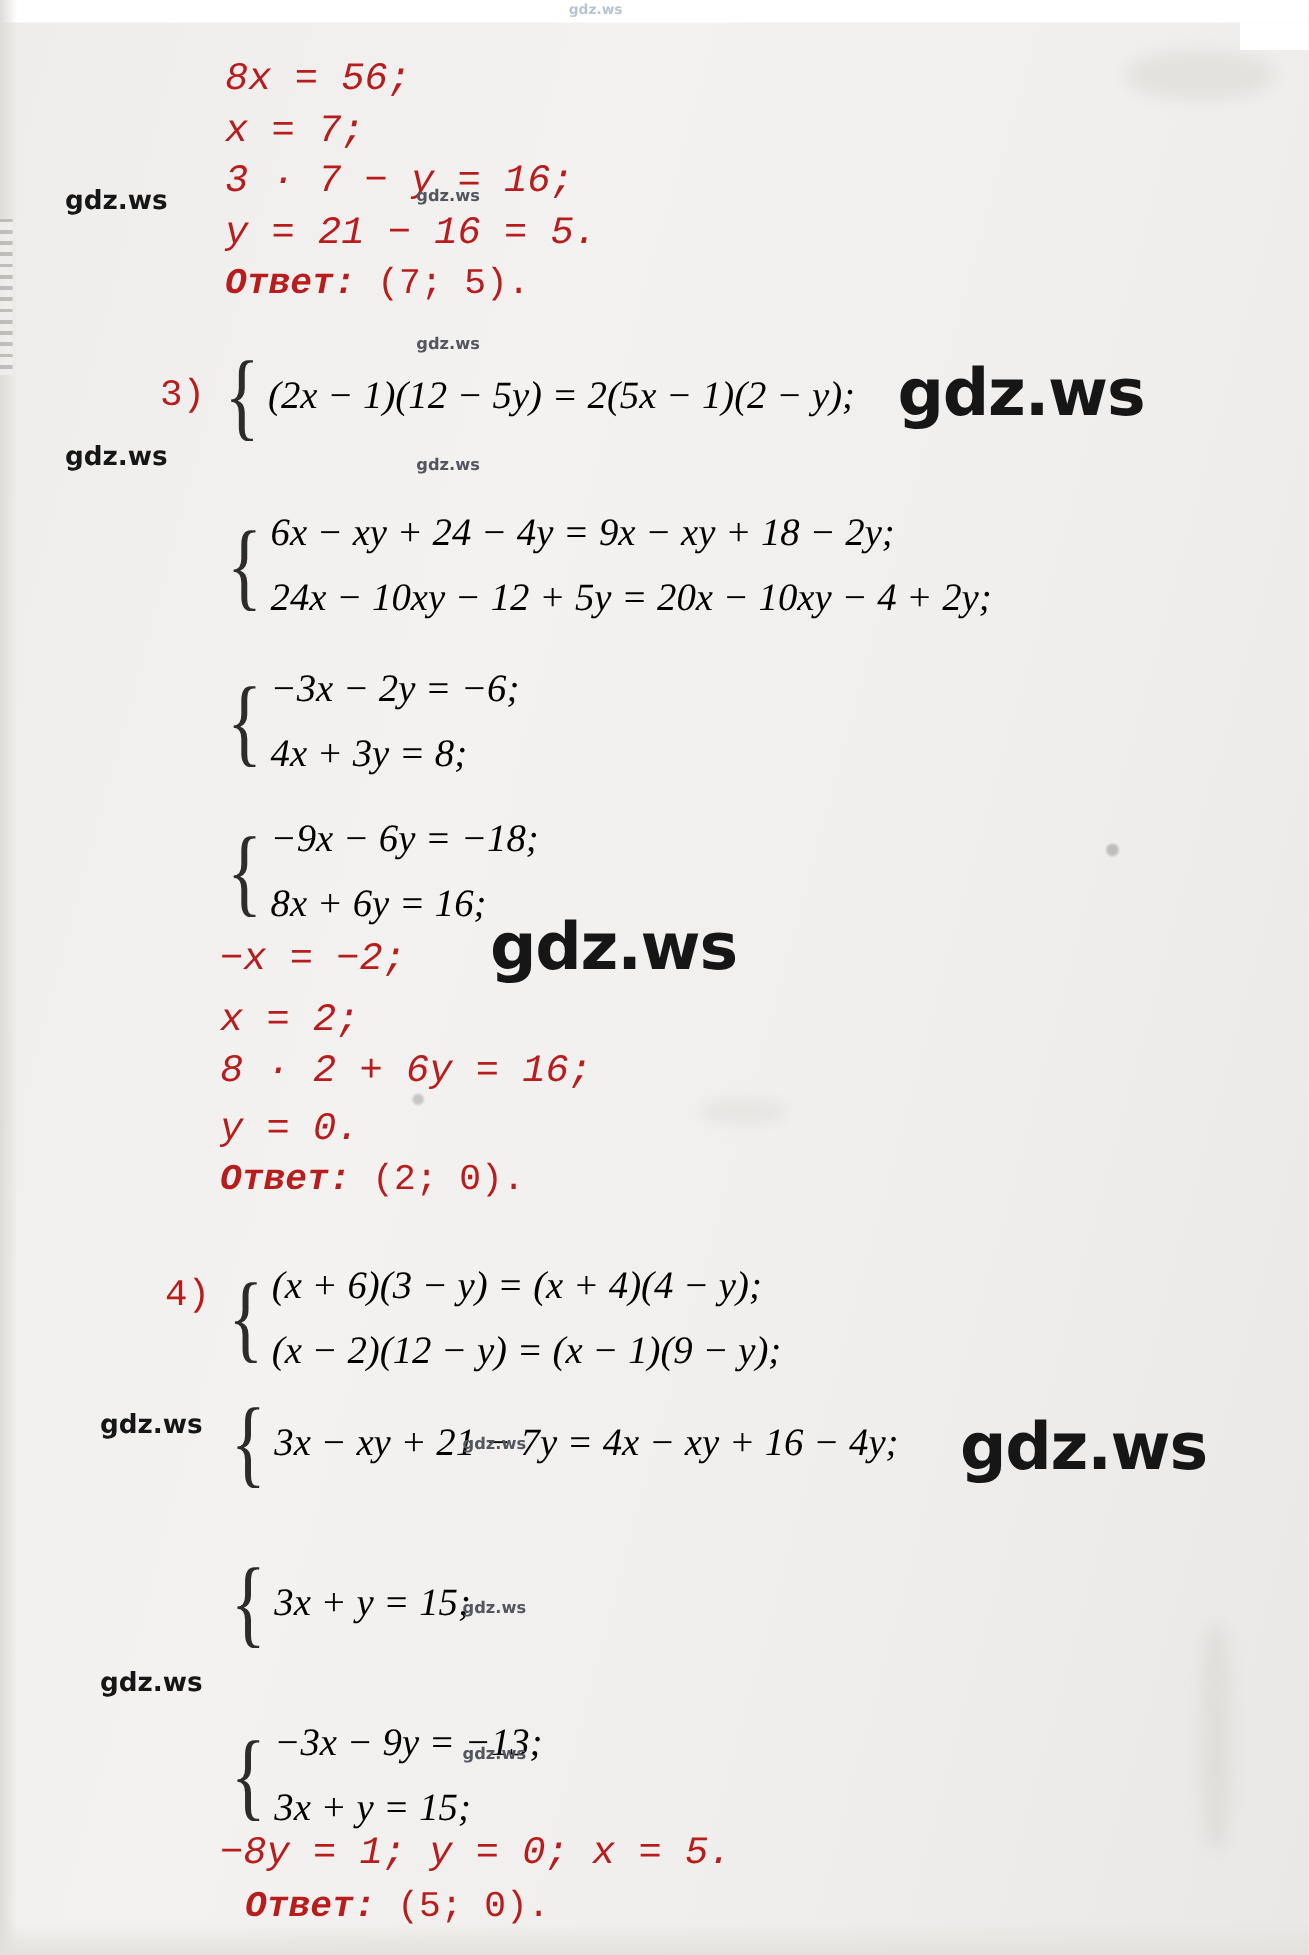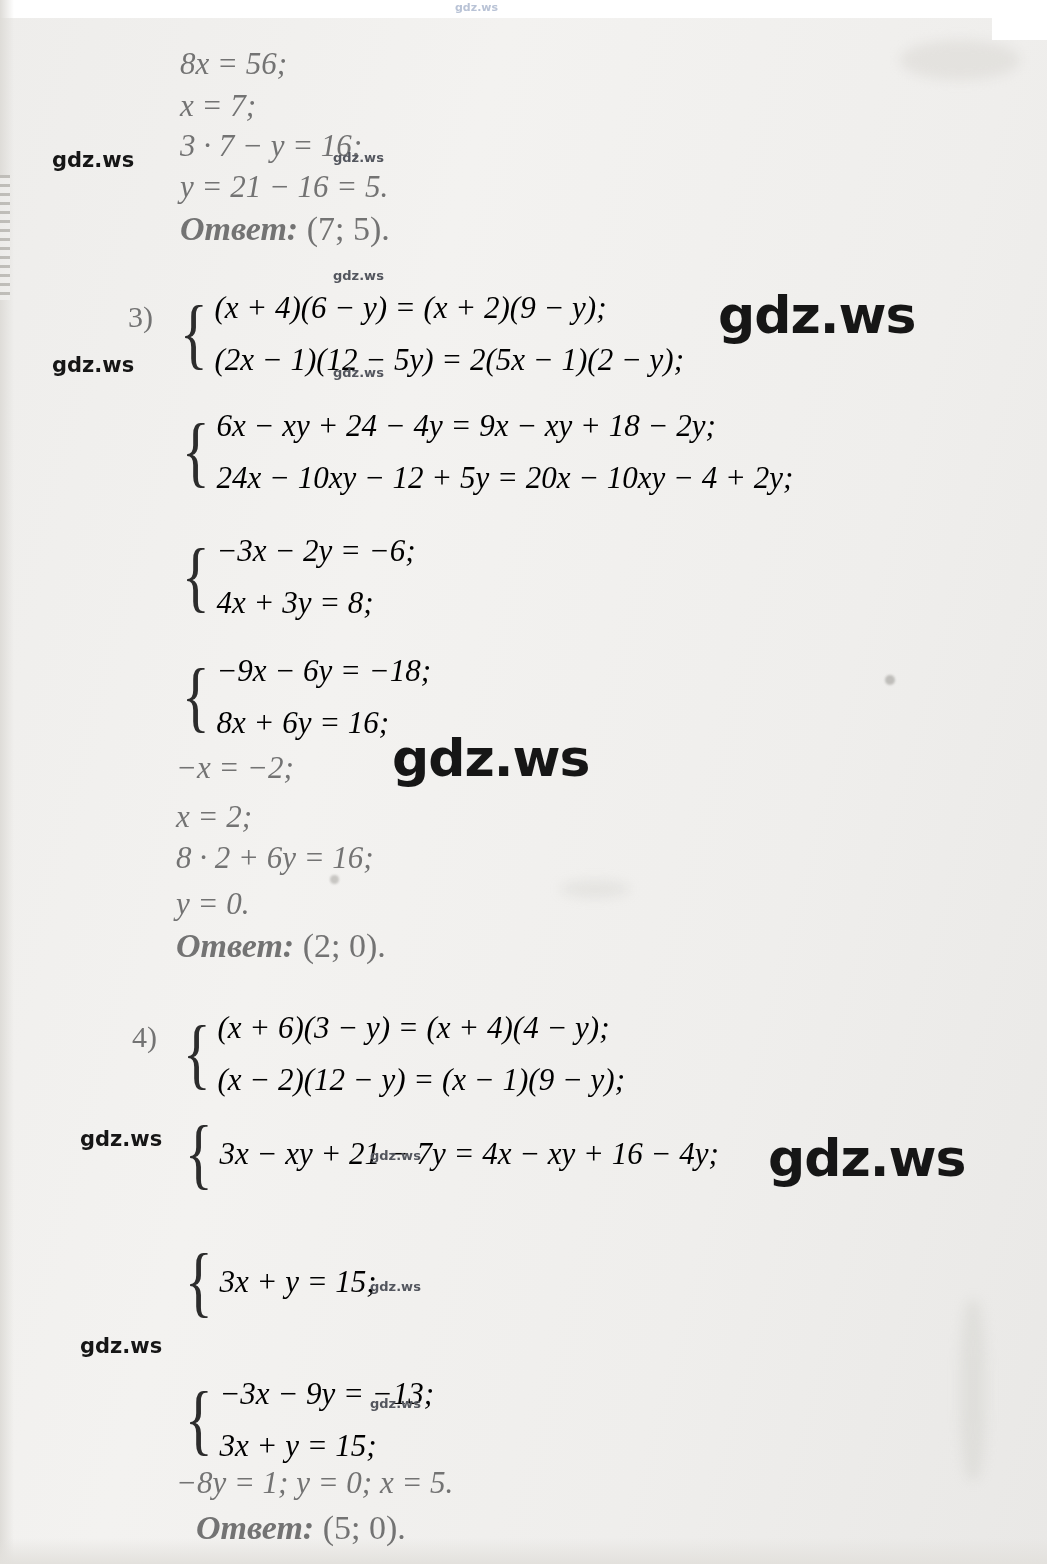--- a/index.html
+++ b/index.html
@@ -76,34 +76,34 @@
     left: 0;
     bottom: 0;
     width: 1047px;
     height: 26px;
     background: linear-gradient(to top, #e3e1dd, rgba(242,241,239,0));
   }
 
   
   .math {
     position: absolute;
-    font-family: Liberation Serif, serif;
-    color: #737373;
+    font-family: Liberation Mono, monospace;
+    color: #b91c1c;
     white-space: nowrap;
   }
   .it { font-style: italic; }
   .line {
     font-size: 31px;
     line-height: 40px;
   }
   .lbl {
     font-size: 30px;
   }
   .ans {
-    font-size: 34px;
+    font-size: 29px;
   }
   .ans .w { font-style: italic; font-weight: bold; }
 
   
   .sys {
     position: absolute;
     display: flex;
     align-items: center;
   }
   .brace {
@@ -171,21 +171,20 @@
 <div class="math ans" style="left:180px;top:210px;">
   <span class="w">Ответ:</span>
   <span>(7; 5).</span>
 </div>
 
 <div class="math lbl" style="left:128px;top:300px;">3)</div>
 
 <div class="sys" style="left:175px;top:282px;">
   <div class="brace">{</div>
   <div class="sys-rows">
-    <div class="it">(x + 4)(6 − y) = (x + 2)(9 − y);</div>
     <div class="it">(2x − 1)(12 − 5y) = 2(5x − 1)(2 − y);</div>
   </div>
 </div>
 
 <div class="sys" style="left:177px;top:400px;">
   <div class="brace">{</div>
   <div class="sys-rows">
     <div class="it">6x − xy + 24 − 4y = 9x − xy + 18 − 2y;</div>
     <div class="it">24x − 10xy − 12 + 5y = 20x − 10xy − 4 + 2y;</div>
   </div>

